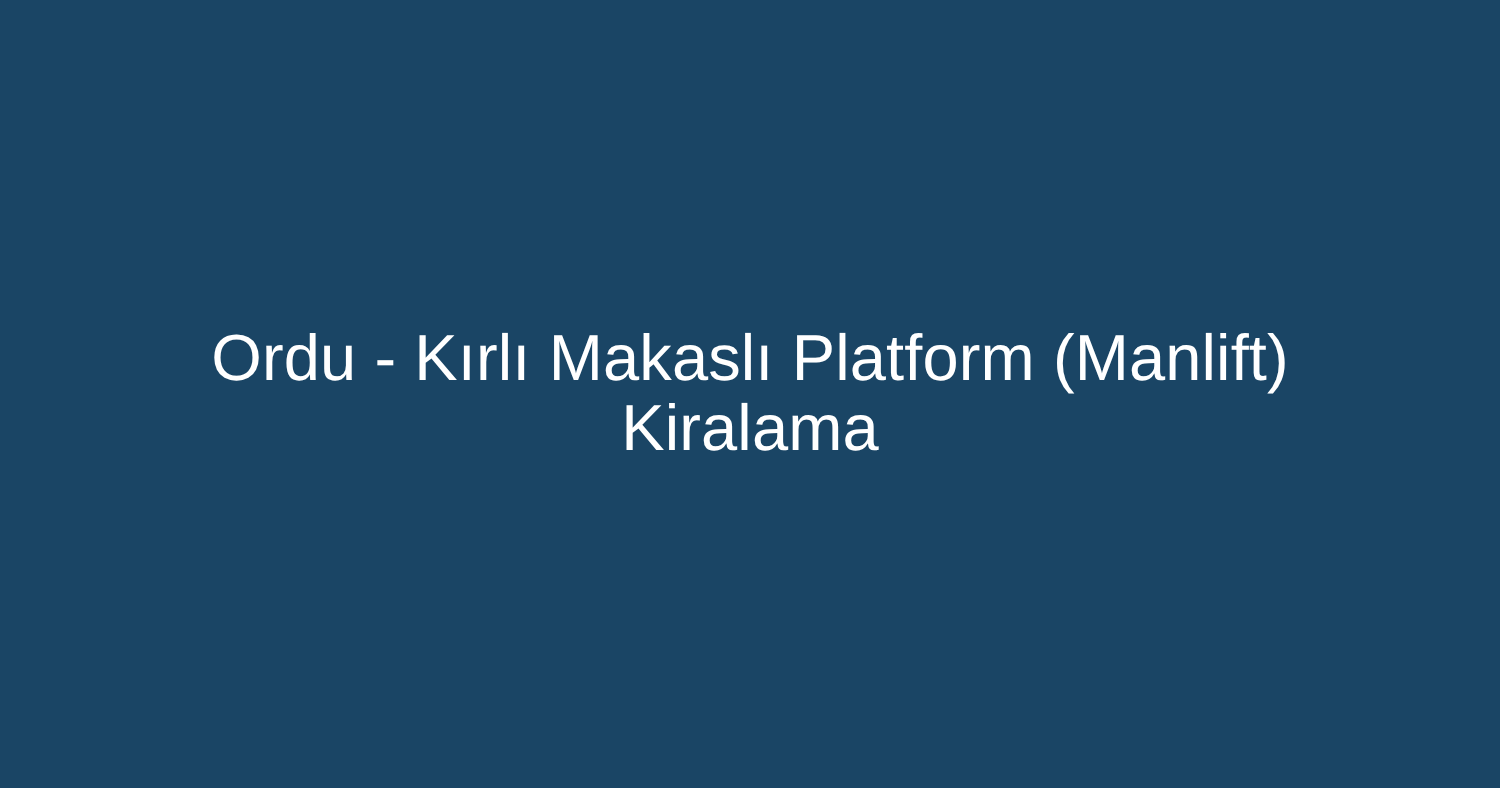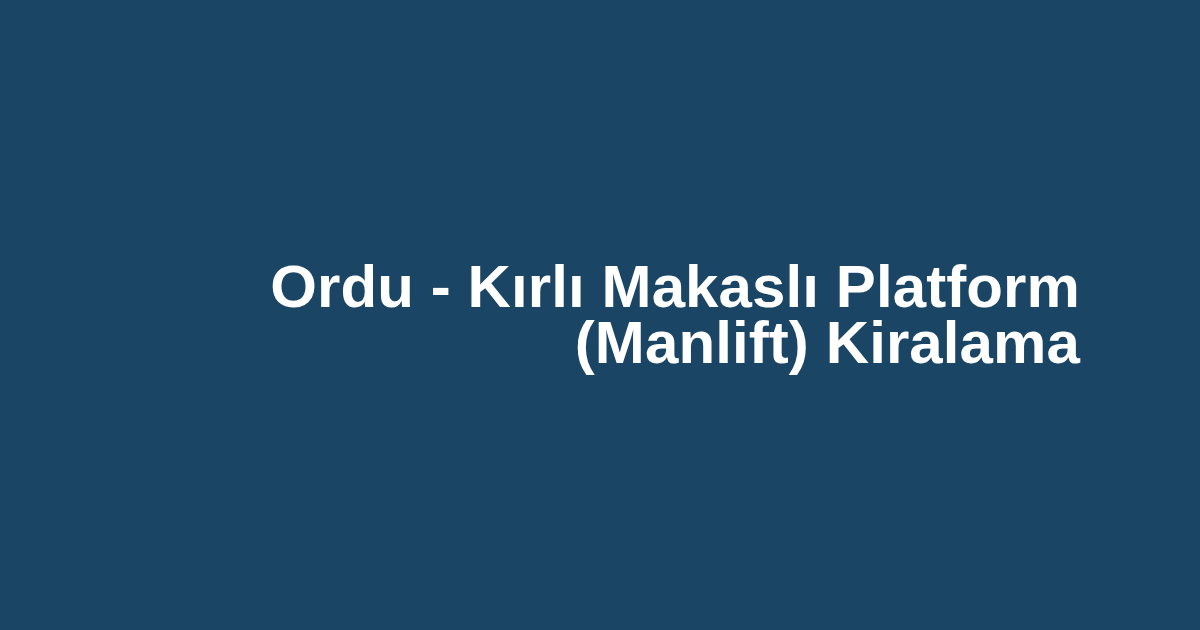--- a/index.html
+++ b/index.html
@@ -33,25 +33,25 @@
     max-width: 960px;
     display: block;
     text-align: center;
   }
 
   .og-card__title {
     margin: 0;
     padding: 0;
     color: #ffffff;
     font-family: "Liberation Sans", "DejaVu Sans", sans-serif;
-    font-size: 60px;
-    font-weight: 700;
+    font-size: 52px;
+    font-weight: 400;
     line-height: 56px;
     letter-spacing: 0.1px;
-    text-align: right;
+    text-align: center;
     word-wrap: break-word;
     overflow-wrap: break-word;
     -webkit-font-smoothing: antialiased;
   }
 </style>
 </head>
 <body>
 
 <div class="og-card">
   <div class="og-card__inner">

